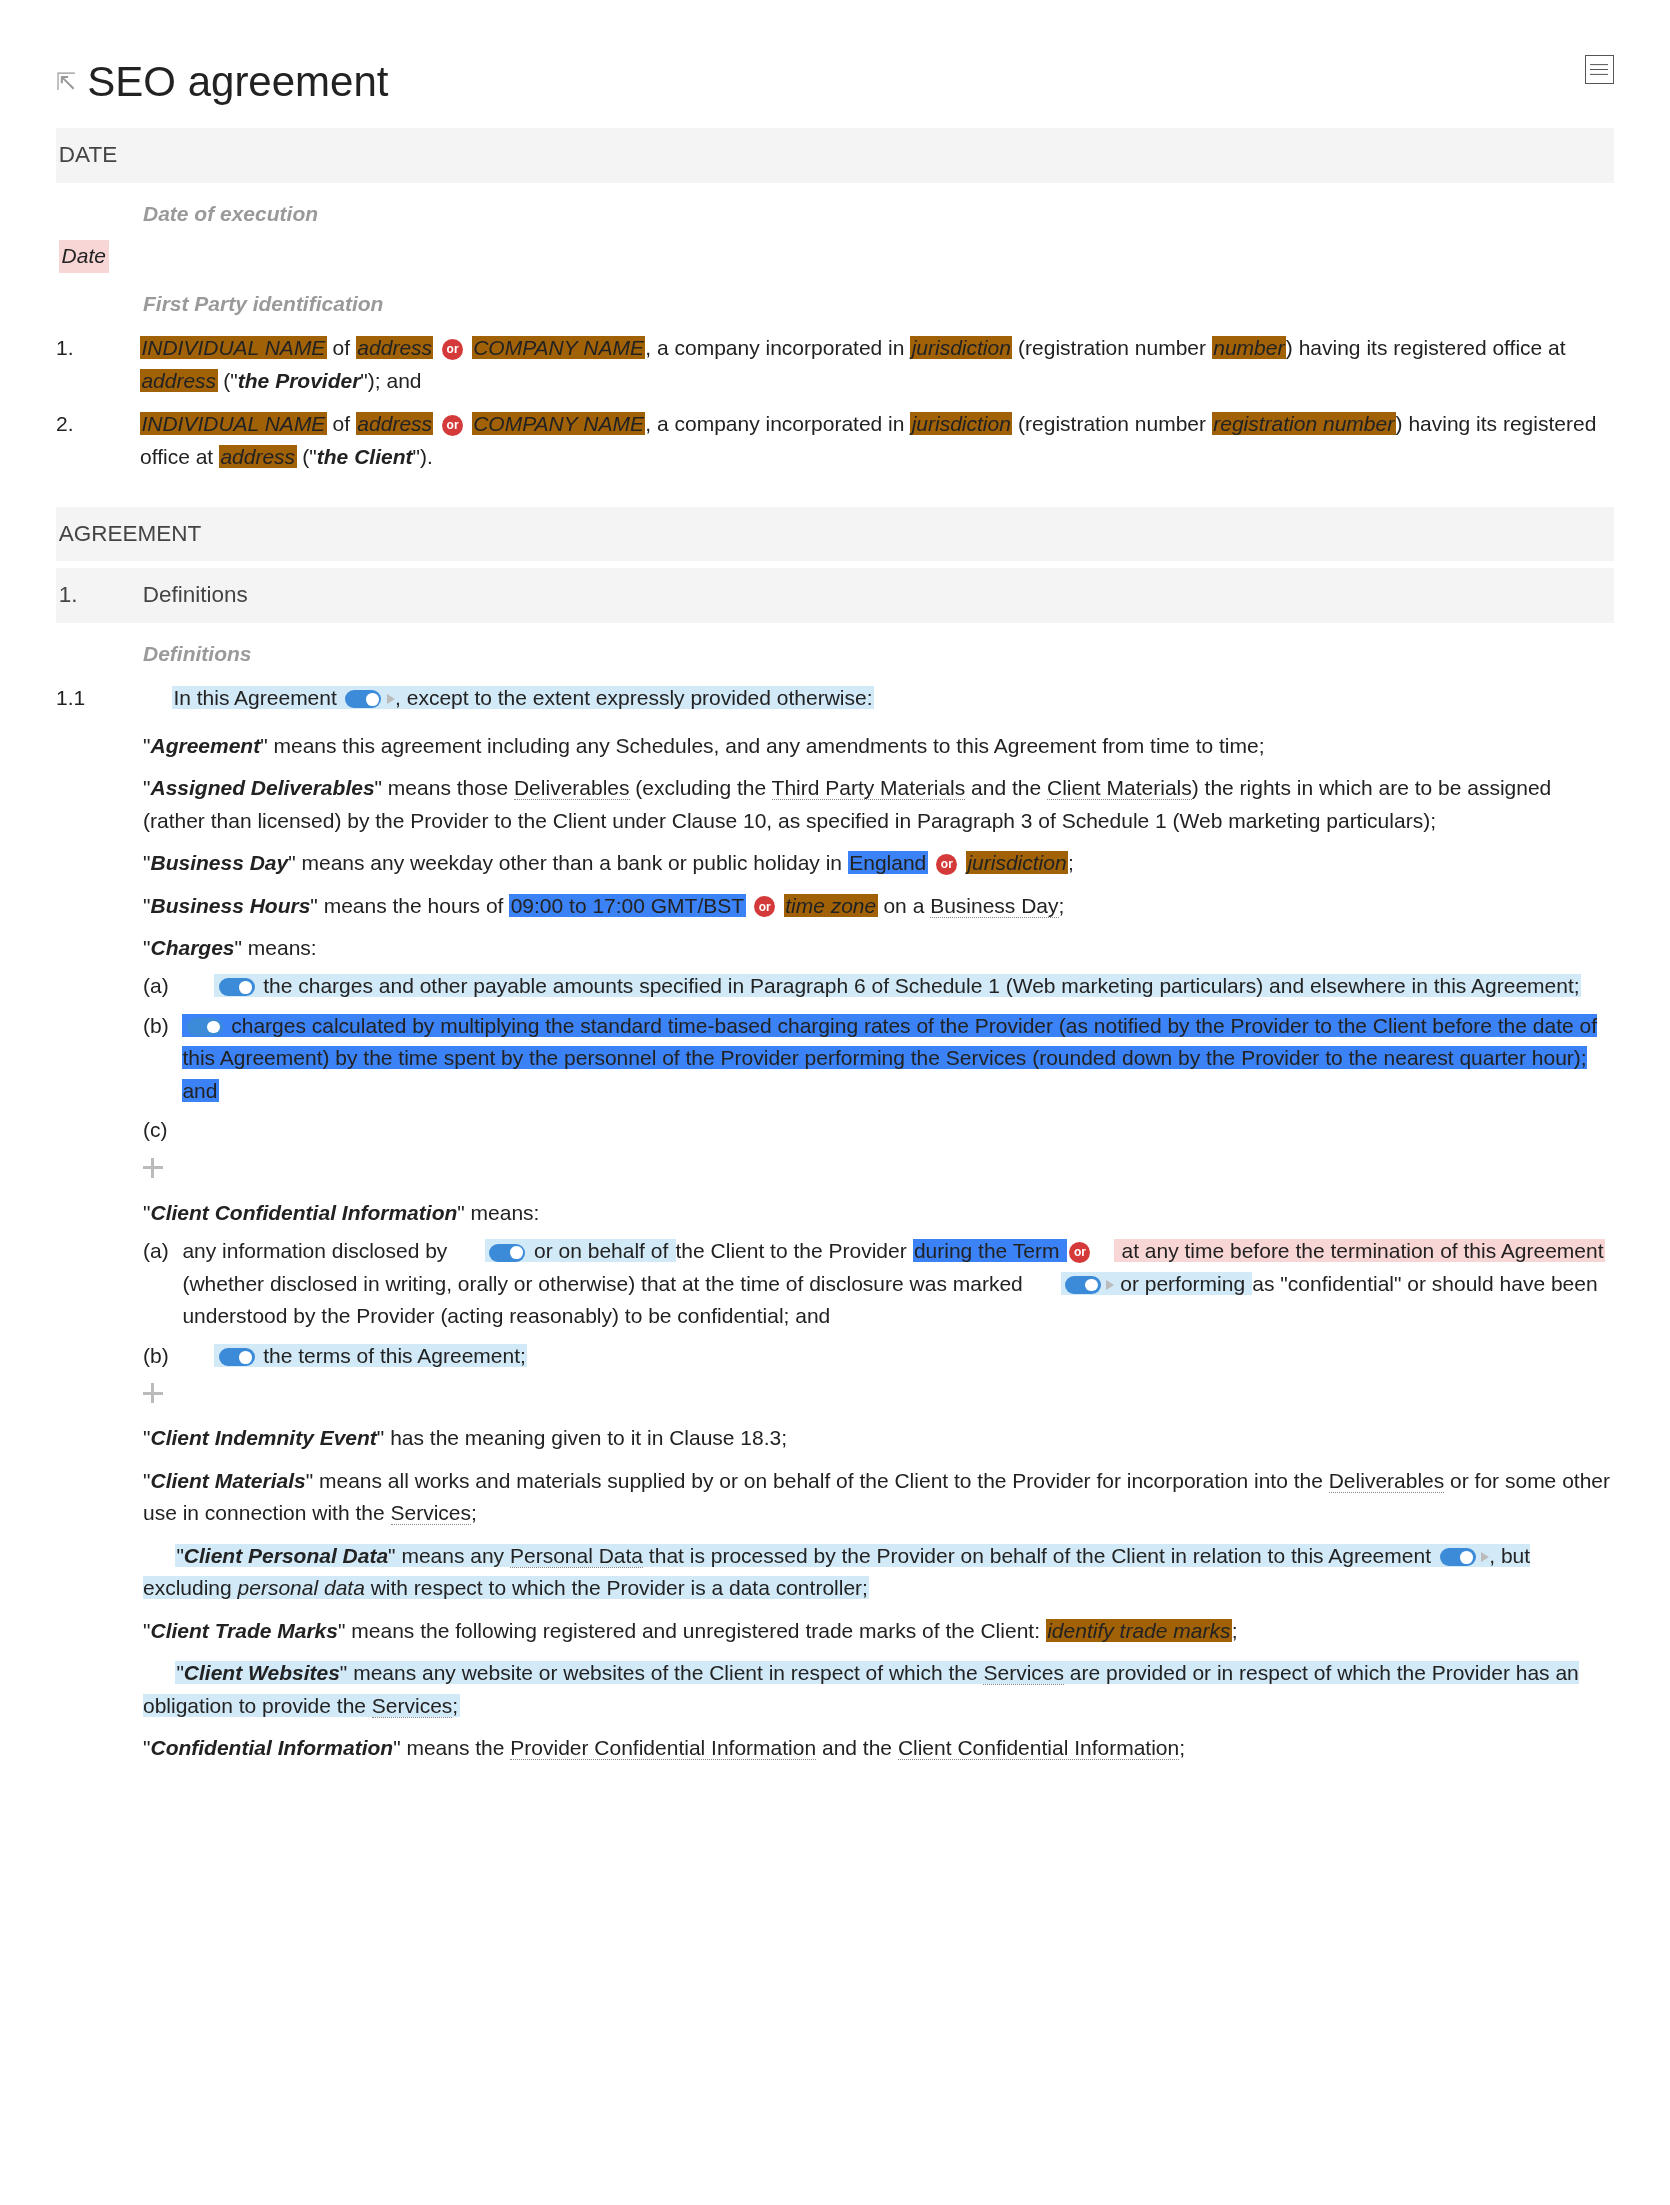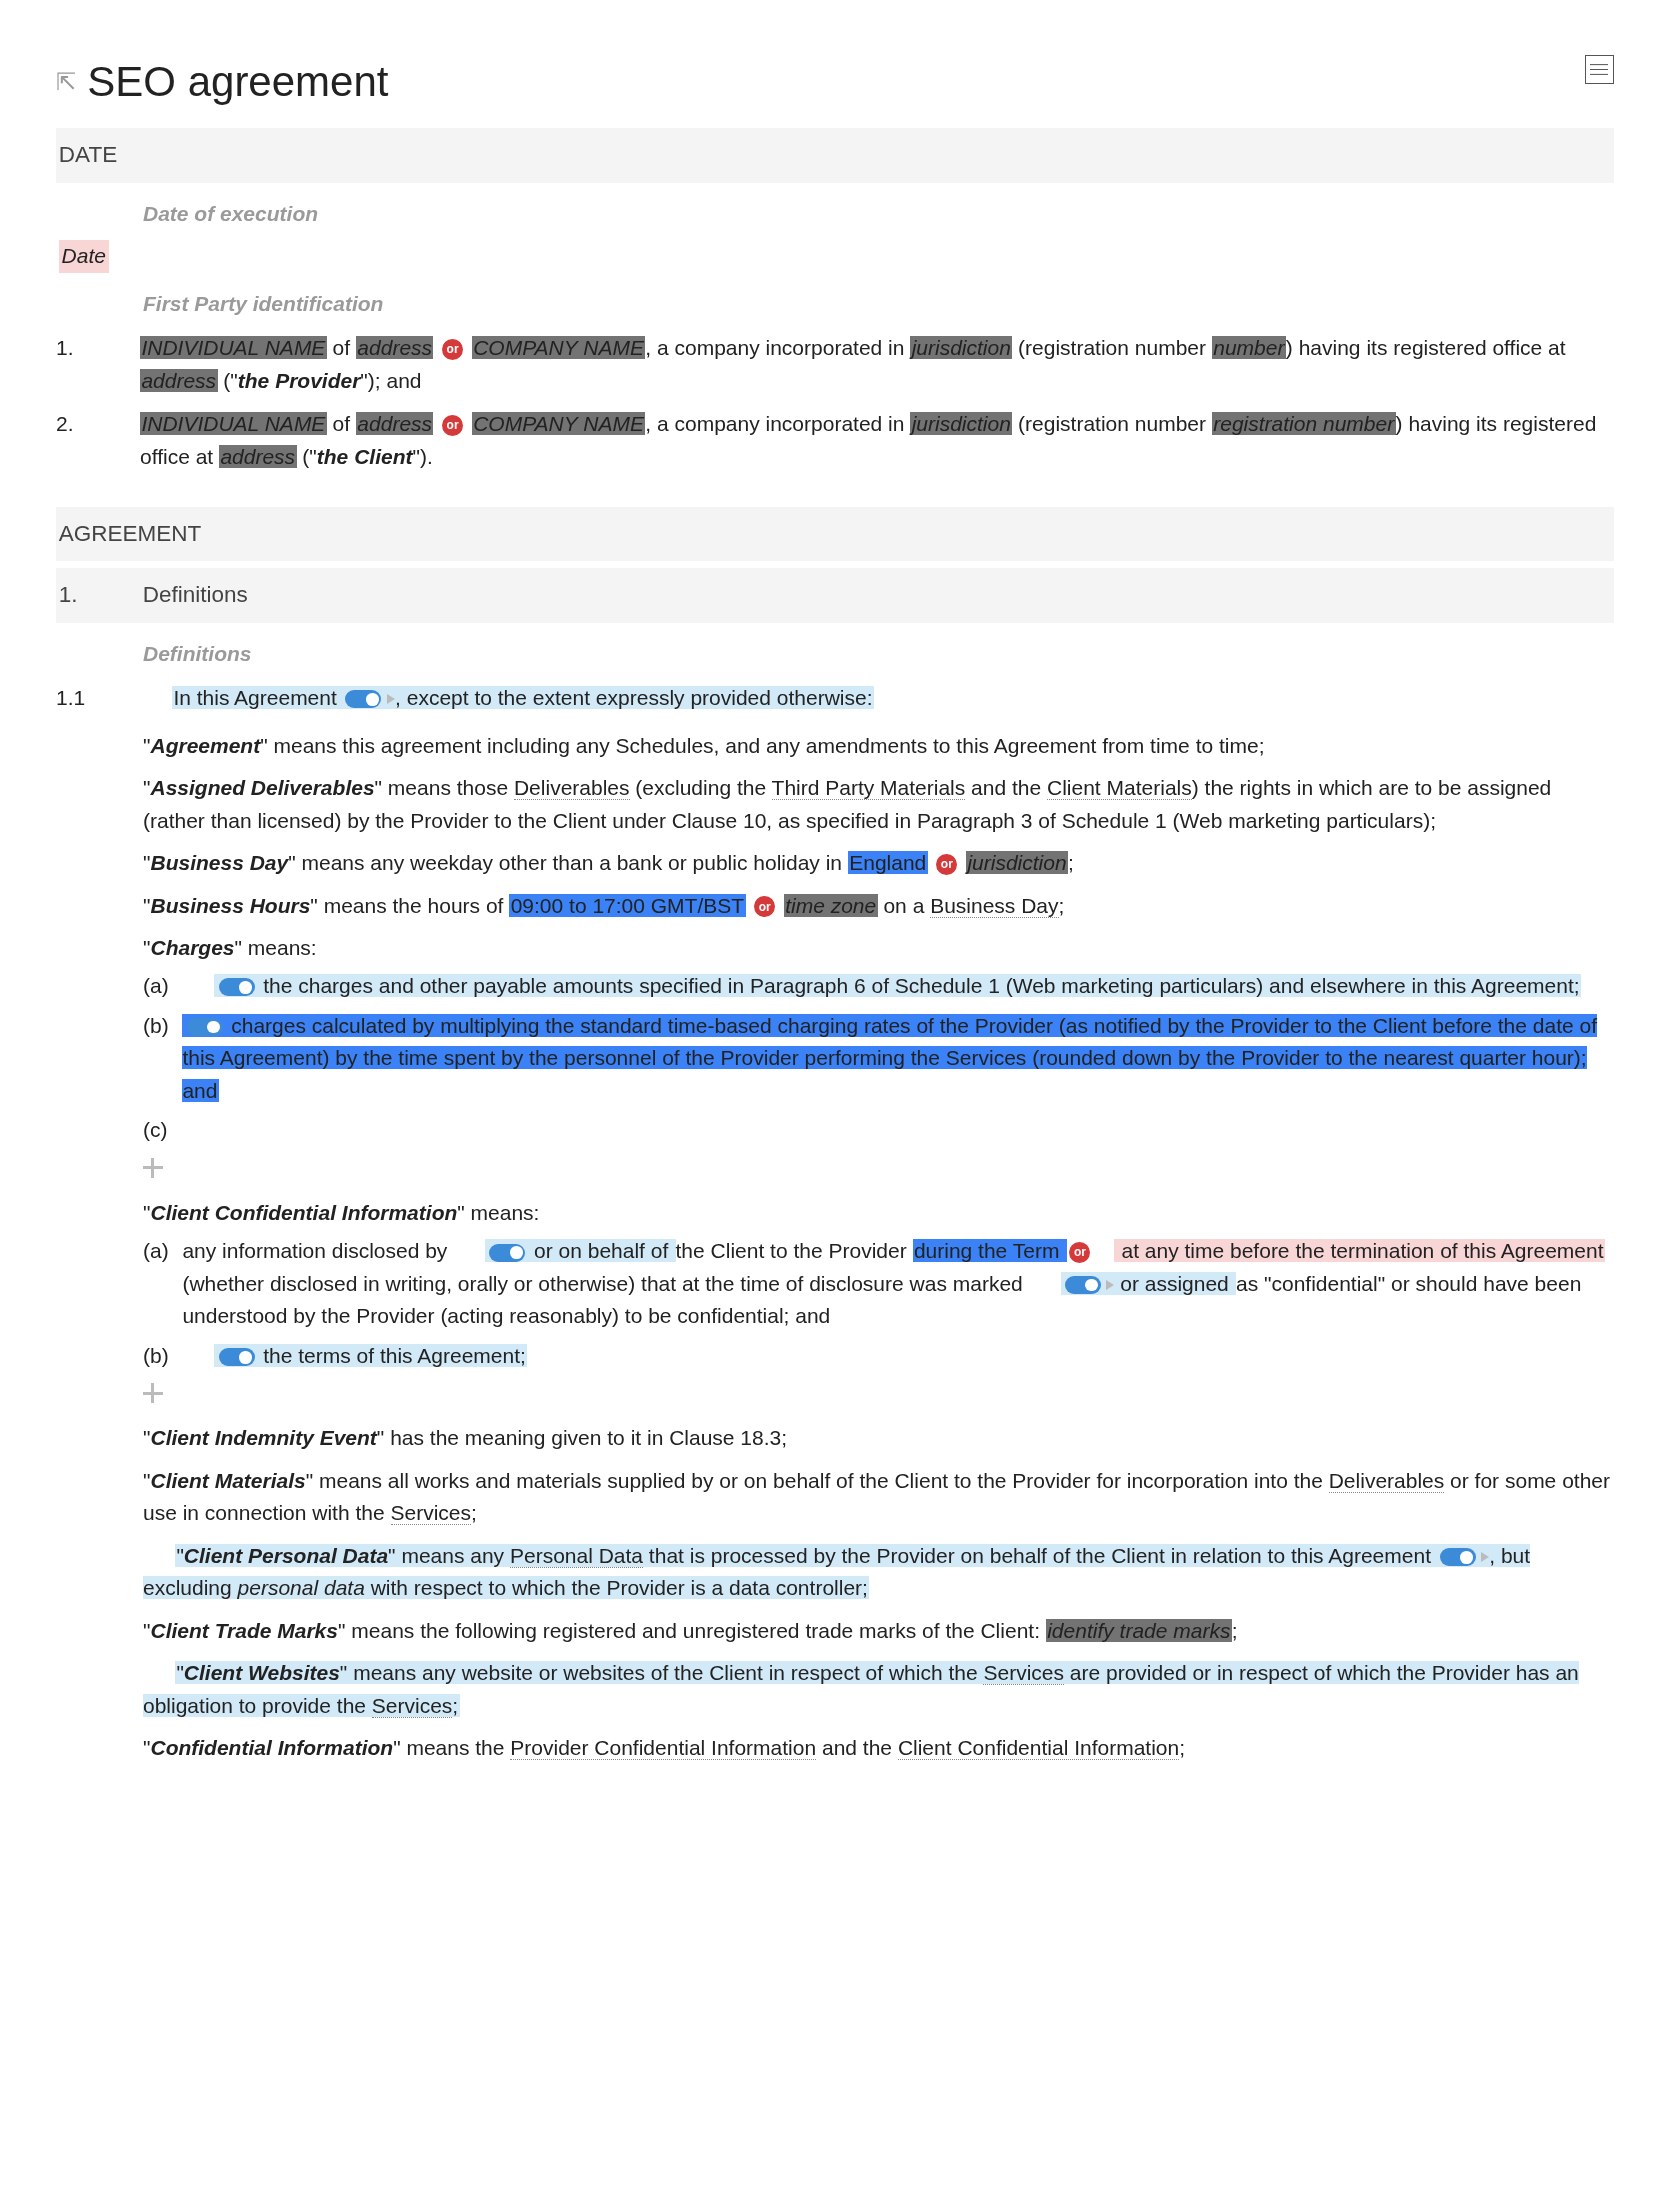--- a/index.html
+++ b/index.html
@@ -42,21 +42,21 @@
     font-weight: 700;
     padding: 15.4px 0 5.6px 0;
   }
   .party-row, .num-row {
     display: flex;
     gap: 21px;
     padding: 5.6px 0;
   }
   .num-col { width: 63px; flex-shrink: 0; font-weight: 400; }
   .content-col { flex: 1; }
-  .hl-pink { background: #737373; font-style: italic; padding: 0 1.4px; }
+  .hl-pink { background: #a16207; font-style: italic; padding: 0 1.4px; }
   .hl-pink-tight { background: #f9d6d6; padding: 0 1.4px; margin-left: 21px; }
   .hl-blue { background: #d2e9f7; padding: 0 1.4px; margin-left: 32px; }
   .hl-green { background: #3b82f6; padding: 0 1.4px; }
   .or-badge {
     display: inline-flex;
     align-items: center;
     justify-content: center;
     background: #d53a3a;
     color: #fff;
     border-radius: 50%;
@@ -213,21 +213,21 @@
   </div>
 
   <div class="def-block">
     <p>"<span class="bold-ital">Client Confidential Information</span><span>" means:</span></p>
     <div class="sublist">
       <div class="sublist-row">
         <div class="sublist-letter">(a)</div>
         <div>
           <span>any information disclosed by </span>
           <span class="hl-blue"><span class="toggle-badge"></span> <span>or on behalf of </span></span><span>the Client to the Provider </span><span class="hl-green">during the Term </span><span class="or-badge">or</span><span class="hl-pink-tight"> at any time before the termination of this Agreement</span><span> (whether disclosed in writing, orally or otherwise) that at the time of disclosure was marked </span>
-          <span class="hl-blue"><span class="toggle-badge"></span><span class="play-icon"></span> <span>or assigned </span></span><span>as "confidential" or should have been understood by the Provider (acting reasonably) to be confidential; and</span>
+          <span class="hl-blue"><span class="toggle-badge"></span><span class="play-icon"></span> <span>or performing </span></span><span>as "confidential" or should have been understood by the Provider (acting reasonably) to be confidential; and</span>
         </div>
       </div>
       <div class="sublist-row">
         <div class="sublist-letter">(b)</div>
         <div><span class="hl-blue"><span class="toggle-badge"></span> <span>the terms of this Agreement;</span></span></div>
       </div>
       <div class="cross-icon"></div>
     </div>
   </div>
 

